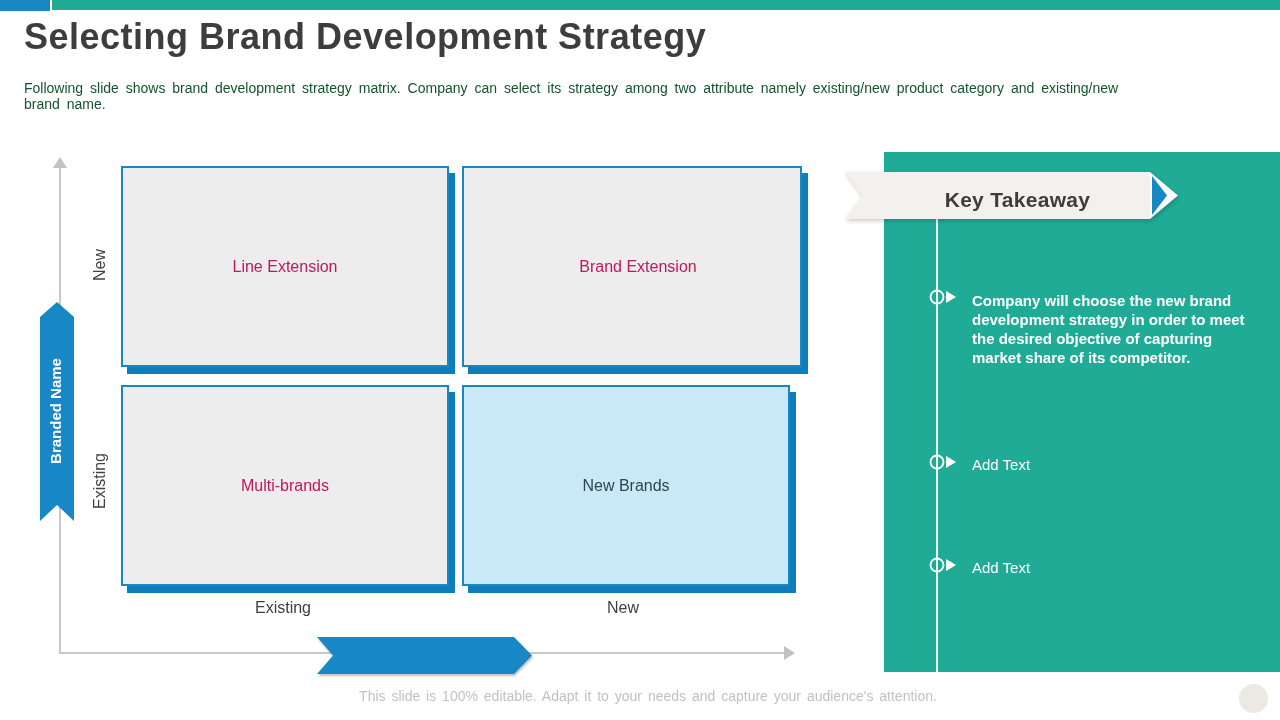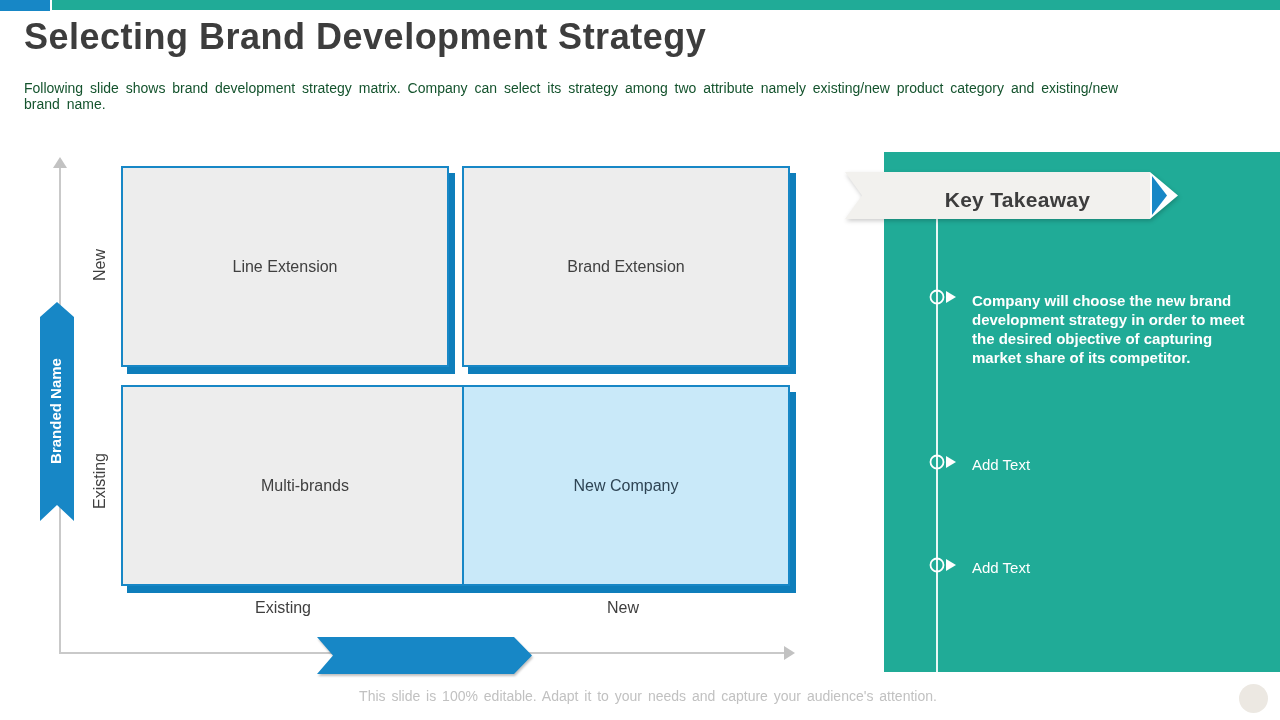--- a/index.html
+++ b/index.html
@@ -23,24 +23,24 @@
             border-left:7px solid transparent;border-right:7px solid transparent;
             border-bottom:11px solid #C2C2C2;}
   .arrow-right{position:absolute;left:784px;top:646px;width:0;height:0;
             border-top:7px solid transparent;border-bottom:7px solid transparent;
             border-left:11px solid #C2C2C2;}
 
   
   .quad{position:absolute;width:324px;height:197px;background:#EDEDED;
         border:2px solid #1787C6;box-shadow:6px 7px 0 #0E7EBB;
         display:flex;align-items:center;justify-content:center;
-        font-size:16px;color:#404040;}
+        font-size:16px;color:#be185d;}
   .quad.hl{background:#C9E9F9;color:#2E4454;}
-  .q1{left:121px;top:166px;} .q2{left:462px;top:166px;}
-  .q3{left:121px;top:385px;padding-left:20px;} .q4{left:462px;top:385px;}
+  .q1{left:121px;top:166px;} .q2{left:462px;top:166px;padding-left:12px;}
+  .q3{left:121px;top:385px;} .q4{left:462px;top:385px;}
 
   
   .ytick{position:absolute;width:100px;height:20px;text-align:center;font-size:16px;color:#3F3F3F;
          transform:rotate(-90deg);}
   .ytick.new{left:51px;top:255px;}
   .ytick.existing{left:51px;top:471px;}
   .xtick{position:absolute;width:200px;text-align:center;font-size:16px;color:#3F3F3F;top:599px;}
   .xtick.existing{left:183px;}
   .xtick.new{left:523px;}
 
@@ -96,21 +96,21 @@
   <div class="quad q1">
     <span>Line Extension</span>
   </div>
   <div class="quad q2">
     <span>Brand Extension</span>
   </div>
   <div class="quad q3">
     <span>Multi-brands</span>
   </div>
   <div class="quad q4 hl">
-    <span>New Company</span>
+    <span>New Brands</span>
   </div>
 
   <div class="ytick new">New</div>
   <div class="ytick existing">Existing</div>
   <div class="xtick existing">Existing</div>
   <div class="xtick new">New</div>
 
   <svg class="yribbon-svg" width="34" height="219">
     <polygon points="0,15 17,0 34,15 34,219 17,203 0,219" fill="#1787C6"></polygon>
   </svg>

